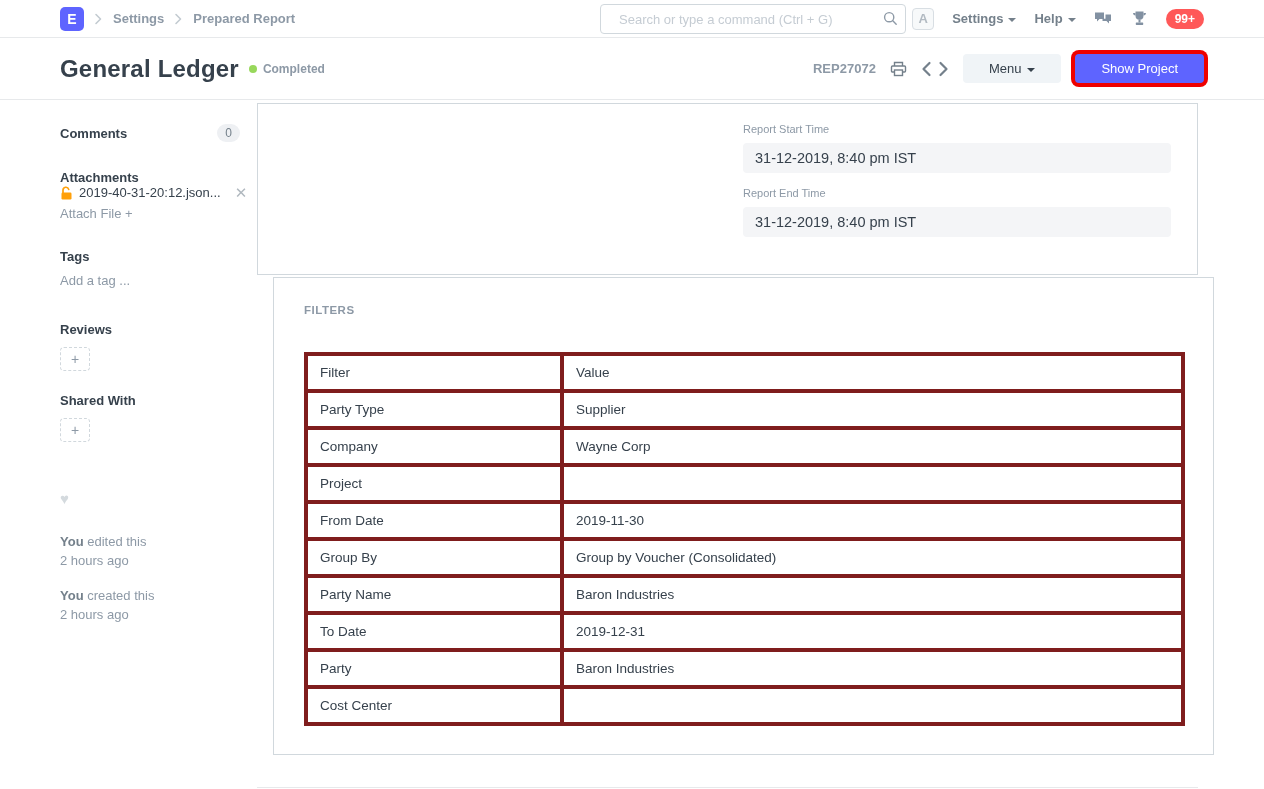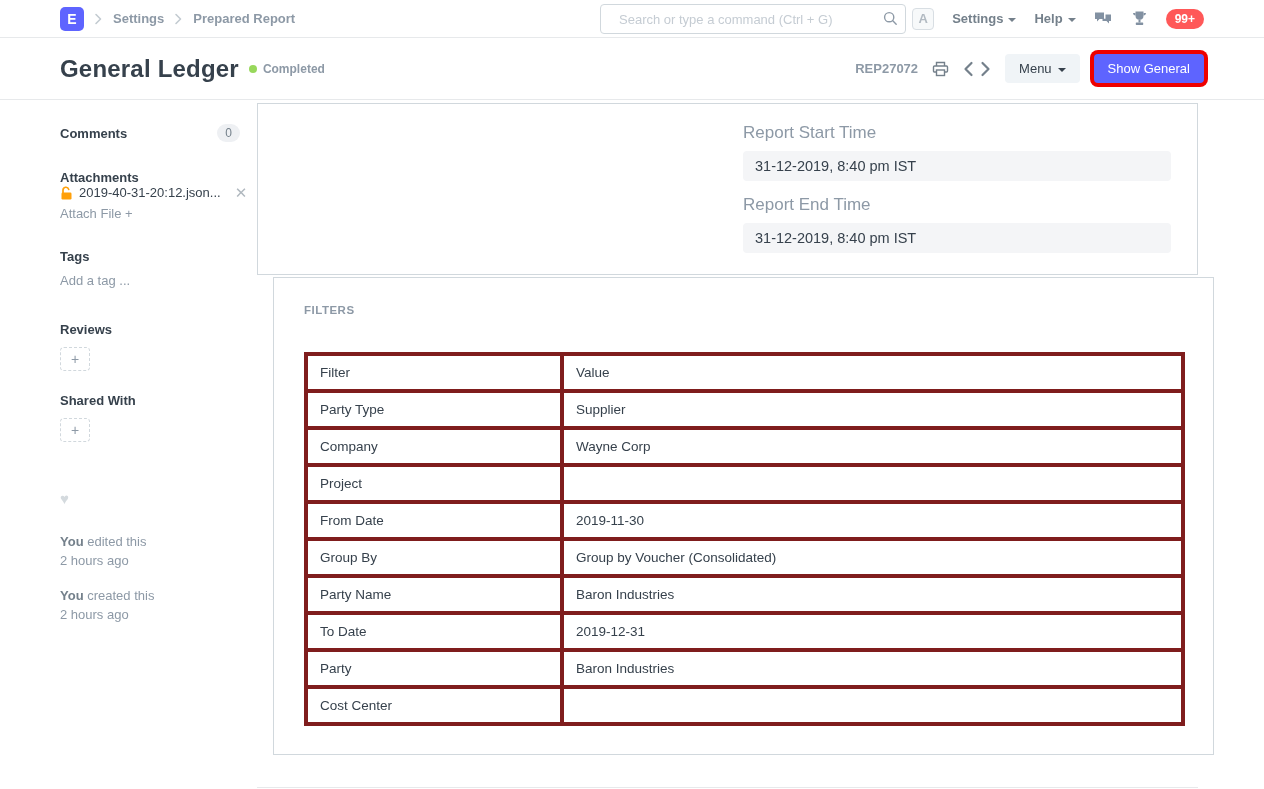--- a/index.html
+++ b/index.html
@@ -38,21 +38,21 @@
                border-bottom:1px solid #e7e9eb; display:flex; align-items:center; padding:0 60px; background:#fff; }
   .title-wrap { display:flex; align-items:center; gap:10px; }
   .page-title { font-size:24px; font-weight:700; color:#36414c; letter-spacing:.2px; }
   .status { display:flex; align-items:center; gap:6px; }
   .status-dot { width:8px; height:8px; border-radius:50%; background:#98d85b; }
   .status-text { font-size:12px; font-weight:700; color:#8d99a6; }
   .head-right { margin-left:auto; display:flex; align-items:center; gap:14px; }
   .doc-id { font-size:13px; font-weight:700; color:#8d99a6; }
   .icon-btn { display:flex; align-items:center; cursor:pointer; }
   .nav-chevrons { display:flex; align-items:center; gap:6px; }
-  .btn { font-size:13px; border-radius:4px; padding:7px 14px; cursor:pointer; border:none;
+  .btn { font-size:13px; border-radius:4px; padding:7px 26px; cursor:pointer; border:none;
          font-family:inherit; display:inline-flex; align-items:center; gap:6px; }
   .btn-default { background:#f0f4f7; color:#36414c; }
   .btn-default .caret { border-top-color:#36414c; }
   .btn-primary { background:#5e64ff; color:#fff; font-weight:400; }
   .annotated { box-shadow:0 0 0 4px #ee0000; }
 
   
   .sidebar { position:absolute; top:100px; left:60px; width:180px; font-size:13px; }
   .sb-row { display:flex; align-items:center; justify-content:space-between; margin-top:24px; }
   .sb-head { font-weight:600; color:#36414c; }
@@ -70,21 +70,21 @@
   .activity + .activity { margin-top:16px; }
   .act-who { font-weight:700; color:#74808b; }
   .act-what { color:#8d99a6; }
   .act-when { color:#8d99a6; }
 
   
   .main { position:absolute; top:100px; left:257px; width:941px; height:689px; }
   .card { border:1px solid #d1d8dd; background:#fff; }
   .card-times { position:absolute; top:3px; left:0; width:941px; height:172px; }
   .form-right { position:absolute; left:485px; top:19px; width:428px; }
-  .field-label { font-size:17px; color:#8d99a6; }
+  .field-label { font-size:11px; color:#8d99a6; }
   .field-value { margin-top:8px; background:#f4f5f7; border-radius:4px; height:30px;
                  display:flex; align-items:center; padding:0 12px;
                  font-size:14.5px; font-weight:400; color:#36414c; }
   .field + .field { margin-top:14px; }
   .card-filters { position:absolute; top:177px; left:16px; width:941px; height:478px; padding:26px 30px; }
   .section-label { font-size:11.5px; font-weight:600; color:#8d99a6; letter-spacing:.5px; }
   table.filters { border-collapse:collapse; width:881px; margin-top:36px; table-layout:fixed; }
   table.filters th, table.filters td { border:4px solid #7f1d1d; height:37px; padding:0 12px;
                  font-size:13.5px; color:#36414c; text-align:left; font-weight:400; }
   table.filters col.c1 { width:256px; }
@@ -178,21 +178,21 @@
         <span class="icon-btn">
           <svg width="11" height="16" viewBox="0 0 11 16">
               <path d="M2.5 2l6 6-6 6" stroke="#74808b" stroke-width="2.2" fill="none" stroke-linecap="round" stroke-linejoin="round"></path>
             </svg>
         </span>
       </span>
       <button class="btn btn-default">
         <span>Menu</span>
         <span class="caret"></span>
       </button>
-      <button class="btn btn-primary annotated">Show General</button>
+      <button class="btn btn-primary annotated">Show Project</button>
     </div>
   </div>
 
   <aside class="sidebar">
     <div class="sb-row" style="margin-top:24px;">
       <span class="sb-head">Comments</span>
       <span class="pill">0</span>
     </div>
 
 

